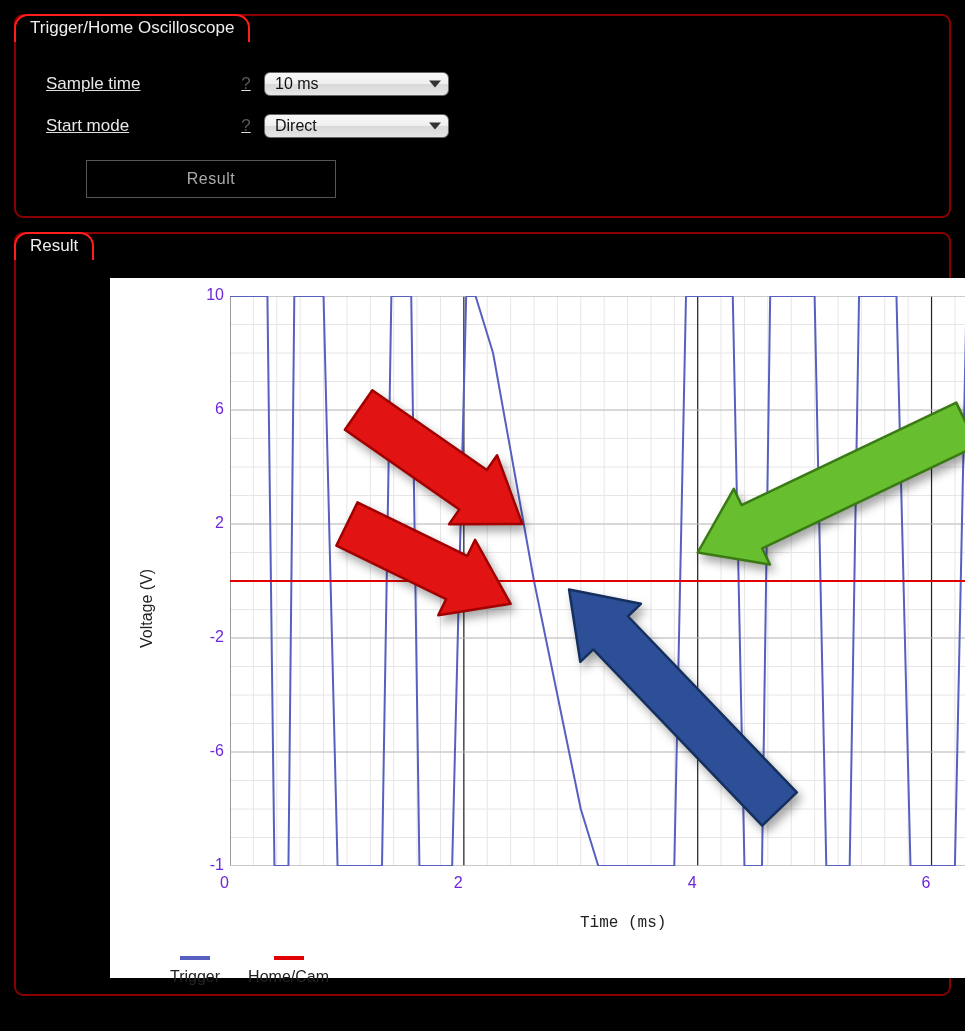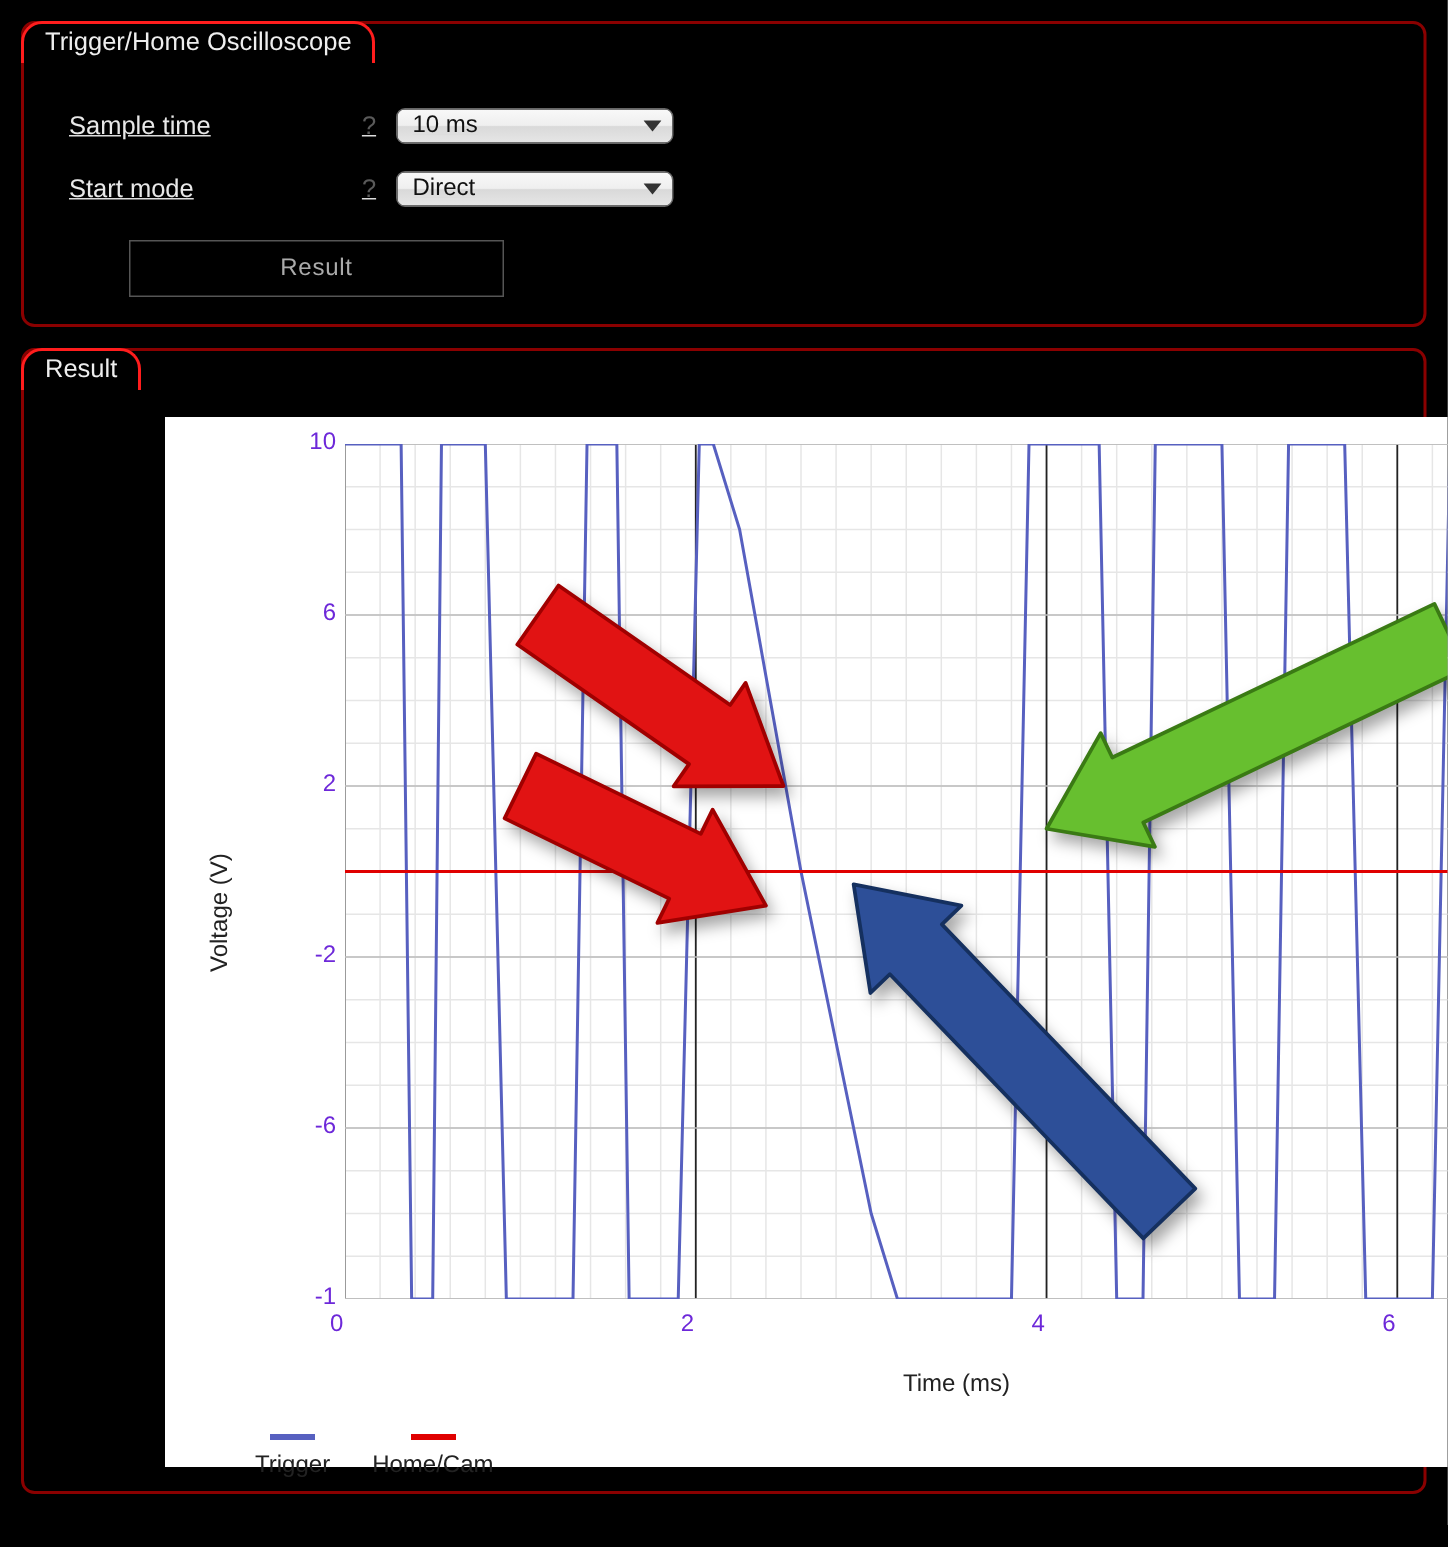--- a/index.html
+++ b/index.html
@@ -282,21 +282,21 @@
           <div class="tick" style="right: 798px; left: 74px; position: absolute; top: 578px; width: 40px; text-align: right;">-1</div>
         </div>
 
       <div id="xticks">
           <div class="tick" style="left: 110px; top: 596px;">0</div>
           <div class="tick" style="left: 343.846px; top: 596px;">2</div>
           <div class="tick" style="left: 577.692px; top: 596px;">4</div>
           <div class="tick" style="left: 811.538px; top: 596px;">6</div>
         </div>
 
-      <div class="xlabel" style="left:492px; top:636px;">Time (ms)</div>
+      <div class="xlabel" style="left:470px; top:636px;font-family:Liberation Mono, monospace;">Time (ms)</div>
 
       <div class="legend" style="left:60px; top:678px;">
         <div class="legend-item">
           <div class="legend-swatch" style="background: rgb(87, 96, 192);"></div>
           <span>Trigger</span>
         </div>
         <div class="legend-item">
           <div class="legend-swatch" style="background: rgb(224, 0, 0);"></div>
           <span>Home/Cam</span>
         </div>

